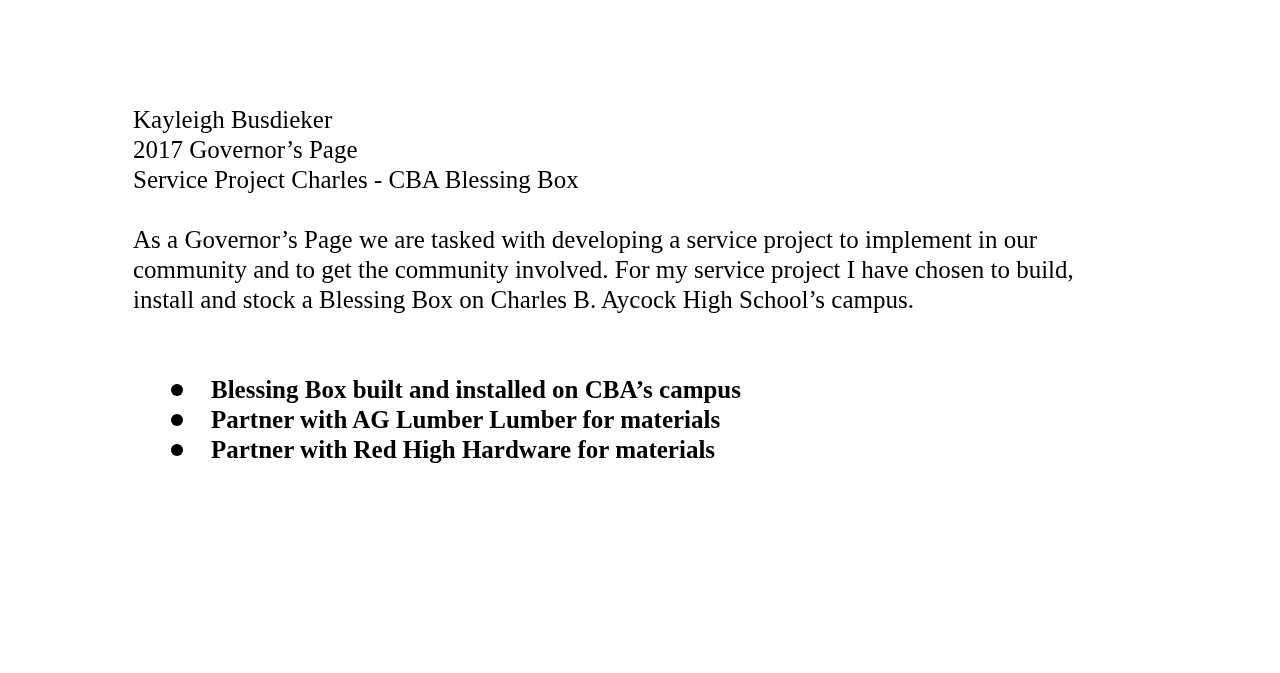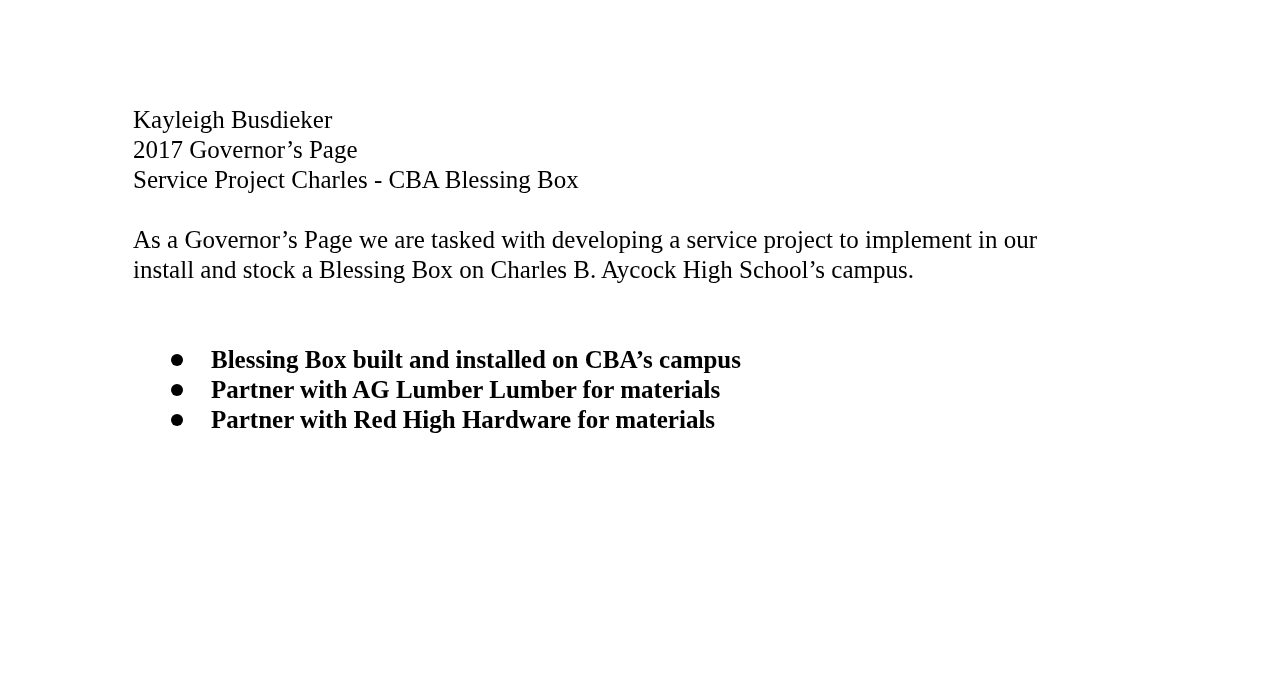--- a/index.html
+++ b/index.html
@@ -58,20 +58,21 @@
   <div>
     <div class="line">Kayleigh Busdieker</div>
     <div class="line">2017 Governor’s Page</div>
     <div class="line">Service Project Charles - CBA Blessing Box</div>
   </div>
 
   <div class="gap"></div>
 
   <div>
     <div class="line">As a Governor’s Page we are tasked with developing a service project to implement in our</div>
+    <div class="line">community and to get the community involved. For my service project I have chosen to build,</div>
     <div class="line">install and stock a Blessing Box on Charles B. Aycock High School’s campus.</div>
   </div>
 
   <div class="gap"></div>
 
 
   <div class="gap"></div>
 
   <ul class="bullets">
     <li>

